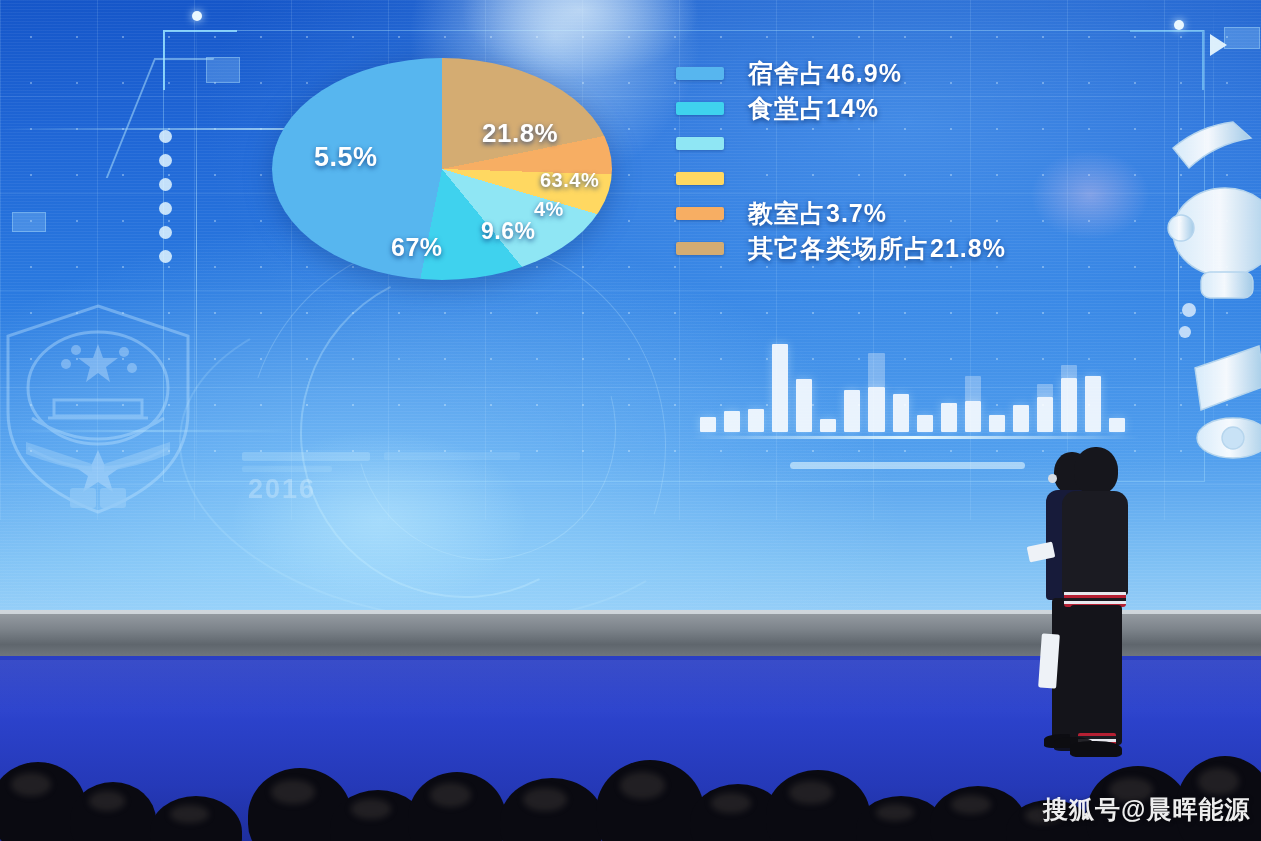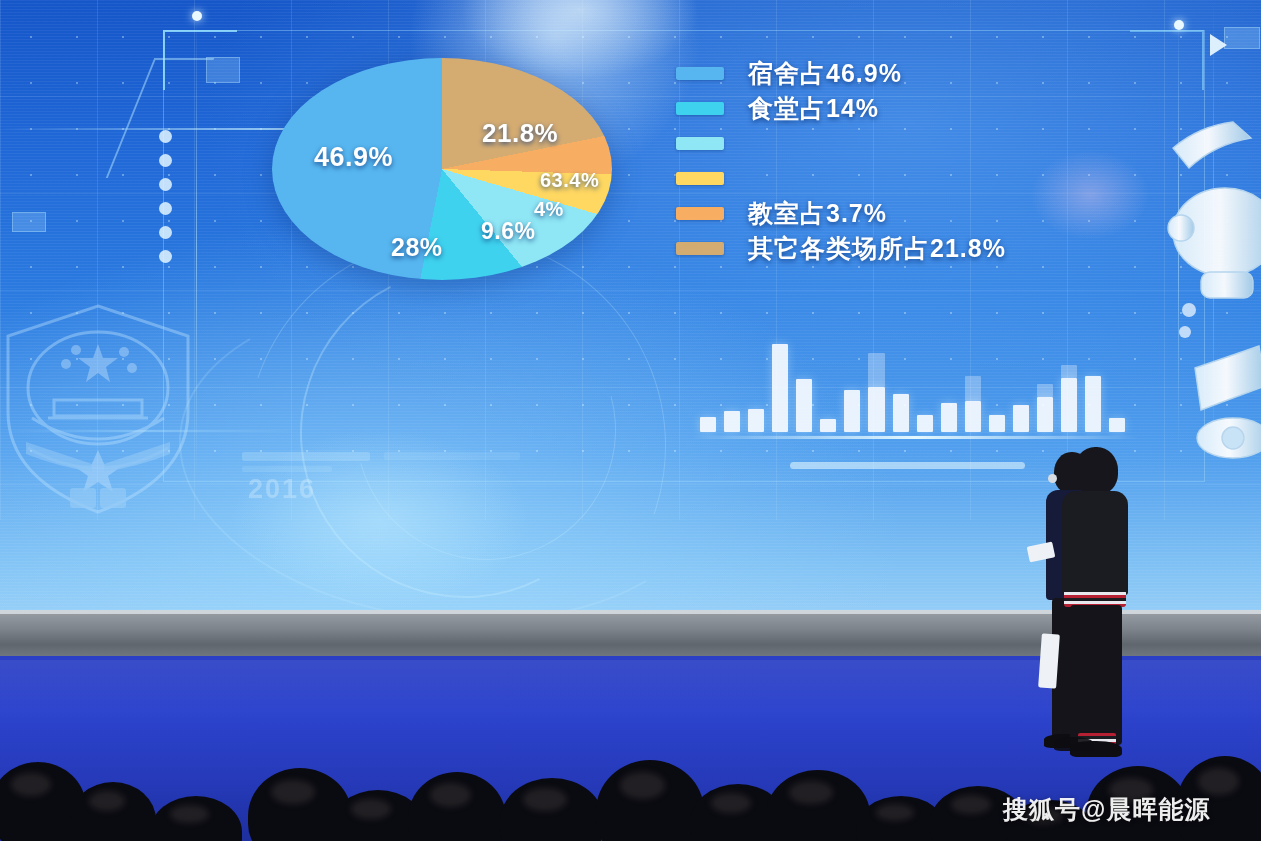--- a/index.html
+++ b/index.html
@@ -137,21 +137,21 @@
   
   .aud-head{ position:absolute; background:#0a0a11; border-radius:50% 50% 42% 42%; }
   .aud-sheen{ position:absolute; border-radius:50%; background:rgba(120,110,100,.22); filter:blur(3px); }
 
   
   .side-title{ position:absolute; left:1147px; top:552px; font-size:54px; font-weight:bold;
      color:#ffffff; letter-spacing:2px; text-shadow:0 3px 10px rgba(10,40,110,.8);
      white-space:nowrap; }
 
   
-  .watermark{ position:absolute; left:1003px; top:793px; font-size:25px; font-weight:bold;
+  .watermark{ position:absolute; left:1043px; top:793px; font-size:25px; font-weight:bold;
      color:rgba(255,255,255,.93); letter-spacing:1px; white-space:nowrap;
      text-shadow:0 1px 4px rgba(0,0,0,.55); }
 
   .glow{ position:absolute; border-radius:50%; pointer-events:none; }
 </style>
 </head>
 <body>
 
 <div id="stage">
 
@@ -237,22 +237,22 @@
     </g>
     <g fill="#eaf6ff" opacity=".8">
       <circle cx="34" cy="190" r="7"></circle>
         <circle cx="30" cy="212" r="6"></circle>
     </g>
   </svg>
 
   <div class="pie-wrap">
     <div class="pie" id="pieEl" style="background: conic-gradient(rgb(212, 172, 114) 0%, rgb(212, 172, 114) 21.8%, rgb(247, 174, 99) 21.8%, rgb(247, 174, 99) 25.5%, rgb(255, 216, 97) 25.5%, rgb(255, 216, 97) 29.5%, rgb(143, 230, 244) 29.5%, rgb(143, 230, 244) 39.1%, rgb(63, 210, 238) 39.1%, rgb(63, 210, 238) 53.1%, rgb(87, 182, 239) 53.1%, rgb(87, 182, 239) 100%);"></div>
 
-    <div class="pie-label" style="left:42px;top:84px;font-size:27px;">46.9%</div>
-    <div class="pie-label" style="left:119px;top:175px;font-size:25px;">28%</div>
+    <div class="pie-label" style="left:42px;top:84px;font-size:27px;">5.5%</div>
+    <div class="pie-label" style="left:119px;top:175px;font-size:25px;">67%</div>
     <div class="pie-label" style="left:209px;top:160px;font-size:23px;">9.6%</div>
     <div class="pie-label" style="left:262px;top:140px;font-size:20px;">4%</div>
     <div class="pie-label" style="left:268px;top:111px;font-size:20px;">63.4%</div>
     <div class="pie-label" style="left:210px;top:60px;font-size:26px;">21.8%</div>
   </div>
 
   <div class="legend" id="legendEl">
       <div class="legend-row">
         <span class="swatch" style="background: rgb(87, 182, 239);"></span>
         <span class="legend-text">宿舍占46.9%</span>

